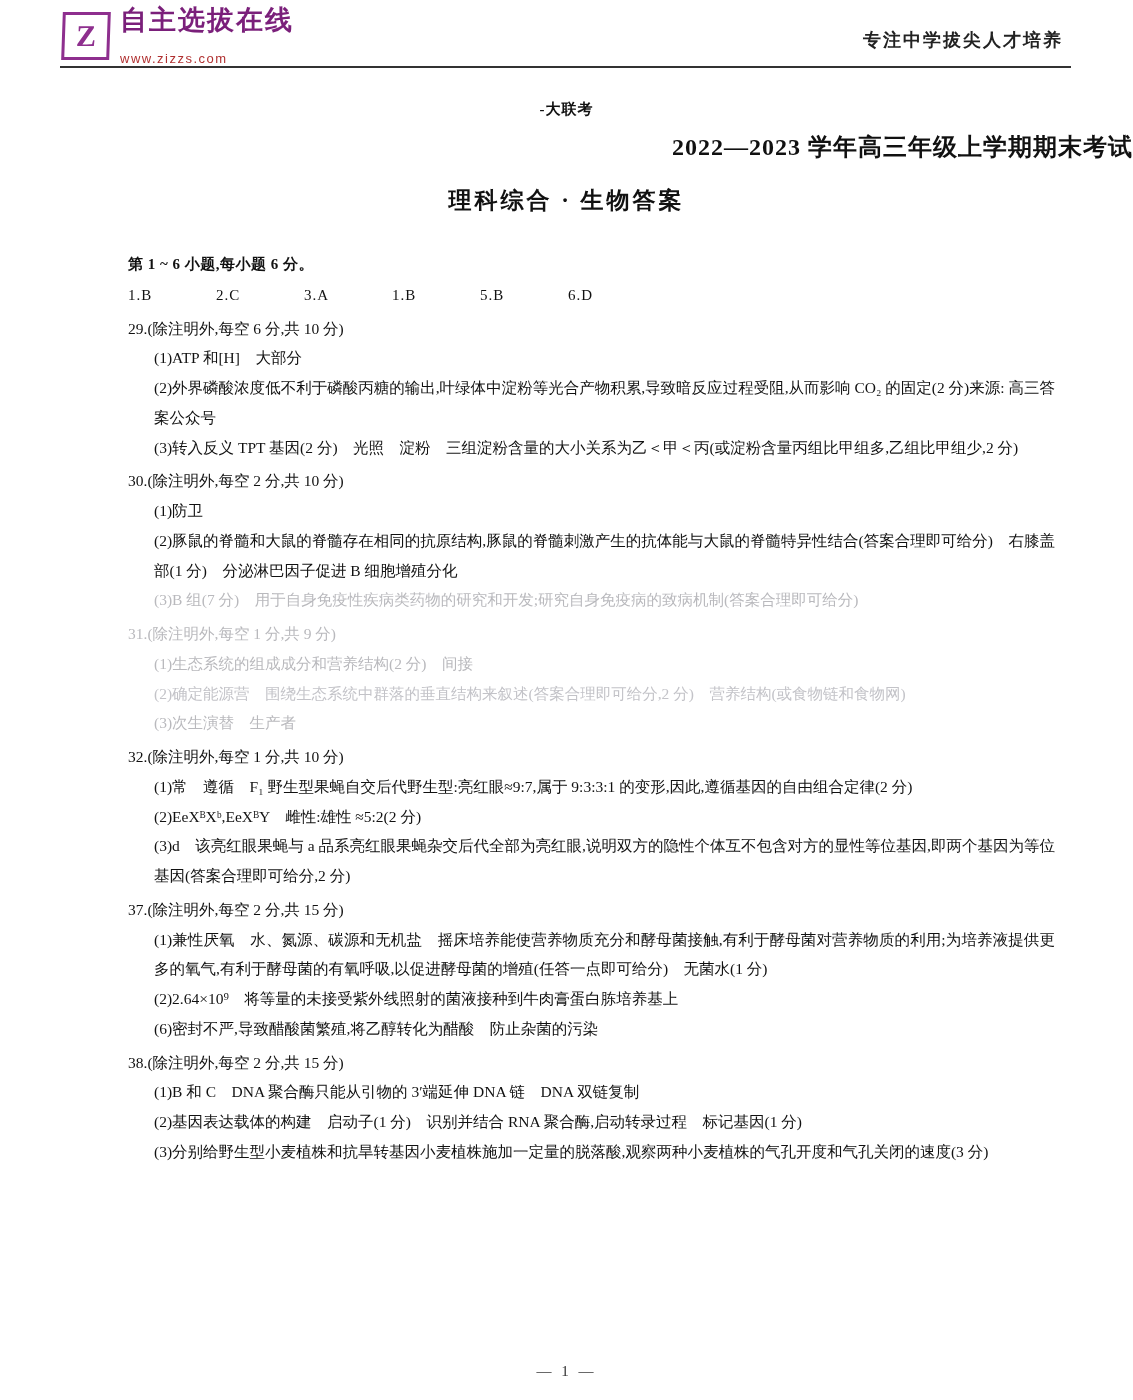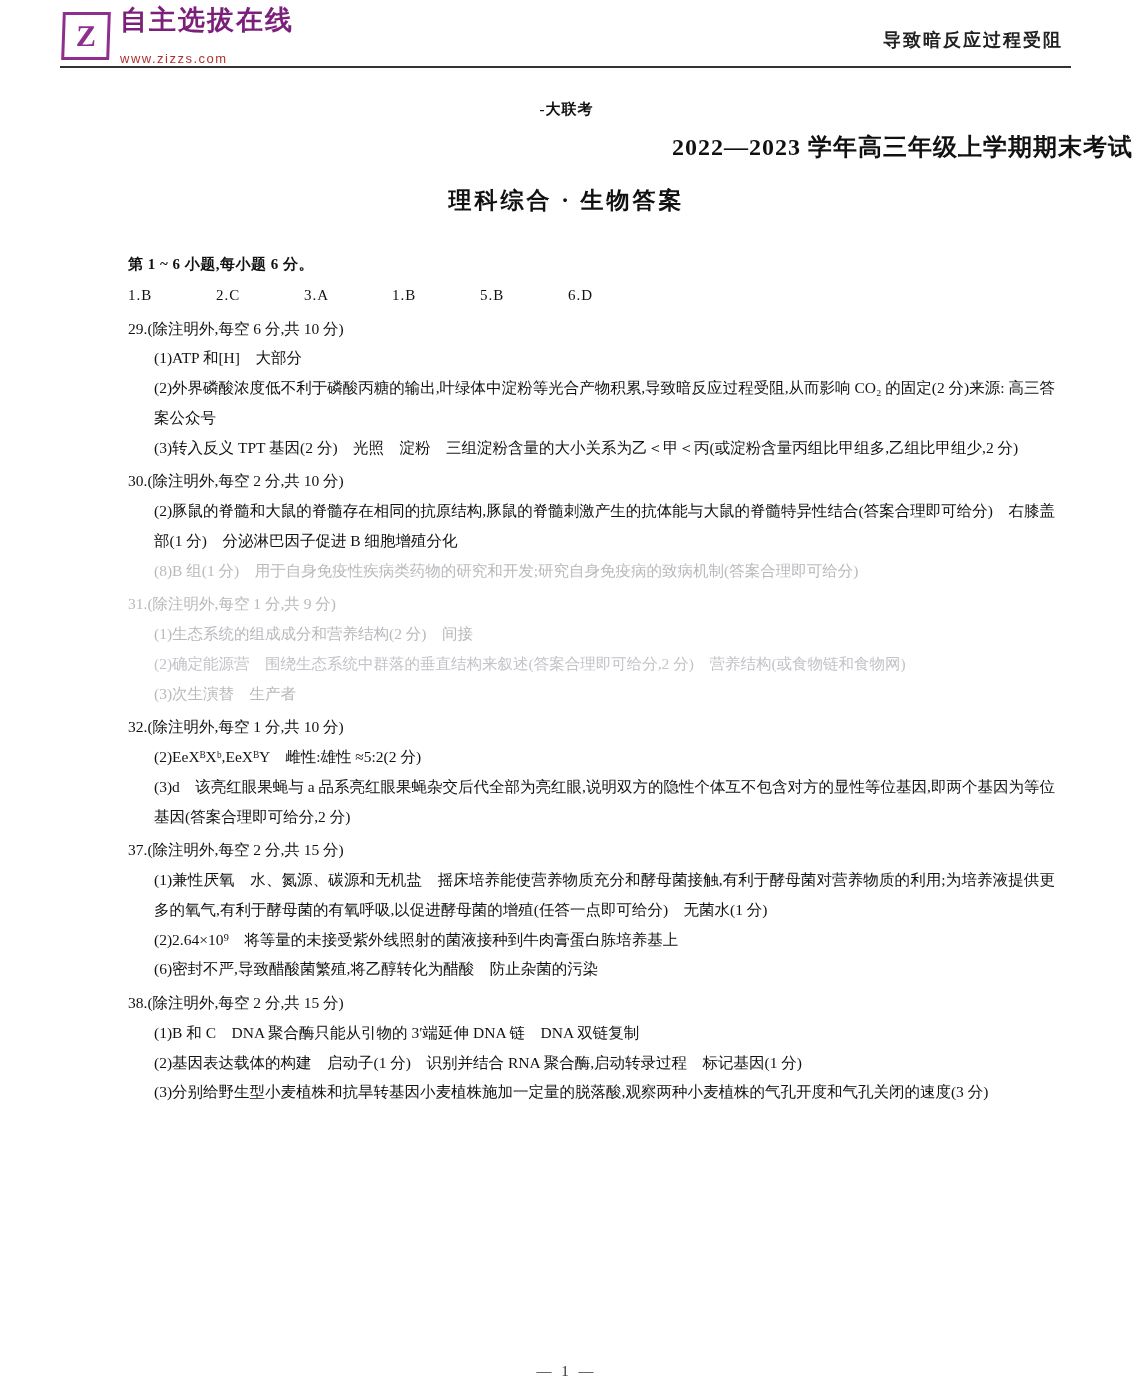--- a/index.html
+++ b/index.html
@@ -169,21 +169,21 @@
   <div class="header">
     <div class="logo-wrap">
       <div class="logo-mark">
         <span>Z</span>
       </div>
       <div class="logo-text">
         <div class="logo-title">自主选拔在线</div>
         <div class="logo-sub">www.zizzs.com</div>
       </div>
     </div>
-    <div class="header-slogan">导致暗反应过程受阻</div>
+    <div class="header-slogan">专注中学拔尖人才培养</div>
     <div class="header-rule"></div>
   </div>
 
   <div class="title-block">
     <div class="t-line1">-大联考</div>
     <div class="t-line2">2022—2023 学年高三年级上学期期末考试</div>
     <div class="t-line3">理科综合 · 生物答案</div>
   </div>
 
   <div class="content">
@@ -201,33 +201,35 @@
 
     <div class="q">
       <div class="q-head">29.(除注明外,每空 6 分,共 10 分)</div>
       <div class="q-item para">(1)ATP 和[H]　大部分</div>
       <div class="q-item para">(2)外界磷酸浓度低不利于磷酸丙糖的输出,叶绿体中淀粉等光合产物积累,导致暗反应过程受阻,从而影响 CO₂ 的固定(2 分)来源: 高三答案公众号</div>
       <div class="q-item para">(3)转入反义 TPT 基因(2 分)　光照　淀粉　三组淀粉含量的大小关系为乙＜甲＜丙(或淀粉含量丙组比甲组多,乙组比甲组少,2 分)</div>
     </div>
 
     <div class="q">
       <div class="q-head">30.(除注明外,每空 2 分,共 10 分)</div>
+      <div class="q-item para">(1)防卫</div>
       <div class="q-item para">(2)豚鼠的脊髓和大鼠的脊髓存在相同的抗原结构,豚鼠的脊髓刺激产生的抗体能与大鼠的脊髓特异性结合(答案合理即可给分)　右膝盖部(1 分)　分泌淋巴因子促进 B 细胞增殖分化</div>
-      <div class="q-item para faded">(8)B 组(1 分)　用于自身免疫性疾病类药物的研究和开发;研究自身免疫病的致病机制(答案合理即可给分)</div>
+      <div class="q-item para faded">(3)B 组(7 分)　用于自身免疫性疾病类药物的研究和开发;研究自身免疫病的致病机制(答案合理即可给分)</div>
     </div>
 
     <div class="q">
       <div class="q-head faded">31.(除注明外,每空 1 分,共 9 分)</div>
       <div class="q-item para faded">(1)生态系统的组成成分和营养结构(2 分)　间接</div>
       <div class="q-item para faded2">(2)确定能源营　围绕生态系统中群落的垂直结构来叙述(答案合理即可给分,2 分)　营养结构(或食物链和食物网)</div>
       <div class="q-item para faded">(3)次生演替　生产者</div>
     </div>
 
     <div class="q">
       <div class="q-head">32.(除注明外,每空 1 分,共 10 分)</div>
+      <div class="q-item para">(1)常　遵循　F₁ 野生型果蝇自交后代野生型:亮红眼≈9:7,属于 9:3:3:1 的变形,因此,遵循基因的自由组合定律(2 分)</div>
       <div class="q-item para">(2)EeXᴮXᵇ,EeXᴮY　雌性:雄性 ≈5:2(2 分)</div>
       <div class="q-item para">(3)d　该亮红眼果蝇与 a 品系亮红眼果蝇杂交后代全部为亮红眼,说明双方的隐性个体互不包含对方的显性等位基因,即两个基因为等位基因(答案合理即可给分,2 分)</div>
     </div>
 
     <div class="q">
       <div class="q-head">37.(除注明外,每空 2 分,共 15 分)</div>
       <div class="q-item para">(1)兼性厌氧　水、氮源、碳源和无机盐　摇床培养能使营养物质充分和酵母菌接触,有利于酵母菌对营养物质的利用;为培养液提供更多的氧气,有利于酵母菌的有氧呼吸,以促进酵母菌的增殖(任答一点即可给分)　无菌水(1 分)</div>
       <div class="q-item para">(2)2.64×10⁹　将等量的未接受紫外线照射的菌液接种到牛肉膏蛋白胨培养基上</div>
       <div class="q-item para">(6)密封不严,导致醋酸菌繁殖,将乙醇转化为醋酸　防止杂菌的污染</div>
     </div>

